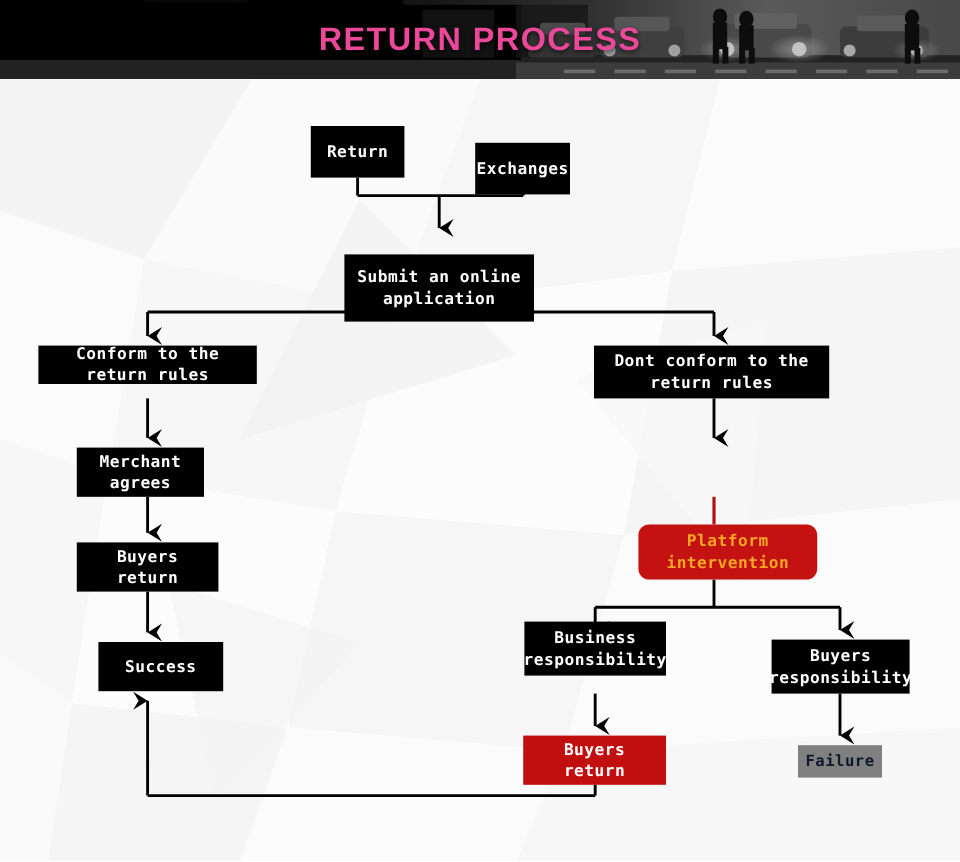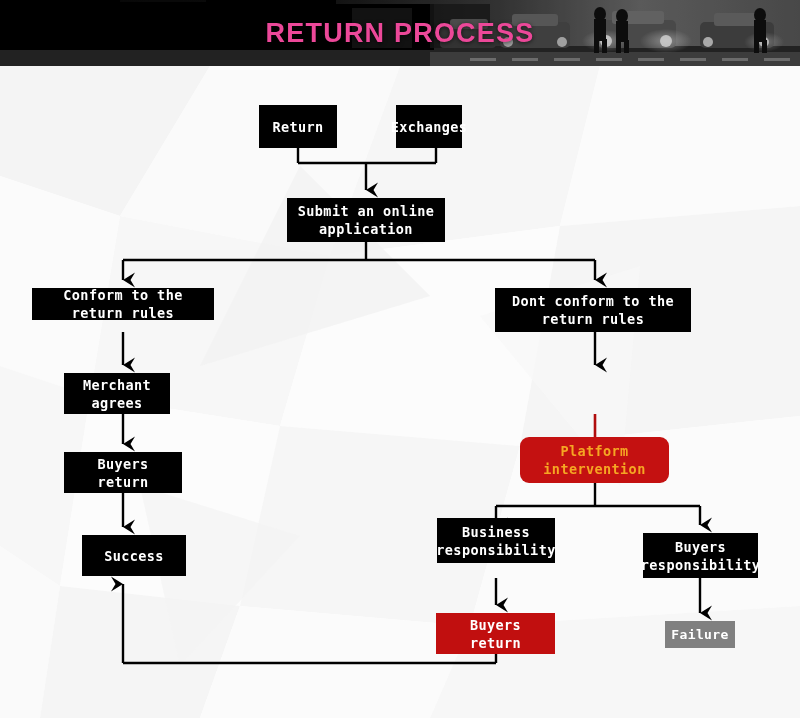--- a/index.html
+++ b/index.html
@@ -48,22 +48,23 @@
     letter-spacing: .4px;
     white-space: pre-line;
     padding: 3px 8px;
     font-weight: bold;
   }
   .node.black { background: #000000; color: #ffffff; }
   .node.red   { background: #c10f0f; color: #ffffff; }
   .node.red-round {
     background: #c41111; color: #f5a623;
     border-radius: 9px;
-  }
-  .node.gray  { background: #808080; color: #ffffff; }
+    margin-left: 12px;
+  }
+  .node.gray  { background: #808080; color: #0f172a; }
 </style>
 </head>
 <body>
 
 <div id="page">
 
   <div id="banner">
     <div class="photo">
       <svg viewBox="0 0 800 66" preserveAspectRatio="none" aria-hidden="true">
         <defs>
@@ -231,23 +232,23 @@
       </g>
 
       <g fill="none" stroke="#b00d0d" stroke-width="2.6">
         <path d="M 595 414 L 595 437"></path>
       </g>
     </svg>
   </div>
 
   <div class="node black" style="left:259px; top:105px; width:78px; height:43px;">Return</div>
 
-  <div class="node black" style="left:396px; top:105px; width:66px; height:43px;">Exchanges</div>
-
-  <div class="node black" style="left:287px; top:198px; width:158px; height:44px;">Submit an online
+  <div class="node black" style="left:396px; top:119px; width:79px; height:43px;">Exchanges</div>
+
+  <div class="node black" style="left:287px; top:212px; width:158px; height:56px;">Submit an online
 application</div>
 
   <div class="node black" style="left:32px; top:288px; width:182px; height:32px;">Conform to the
 return rules</div>
 
   <div class="node black" style="left:495px; top:288px; width:196px; height:44px;">Dont conform to the
 return rules</div>
 
   <div class="node black" style="left:64px; top:373px; width:106px; height:41px;">Merchant agrees</div>
 

